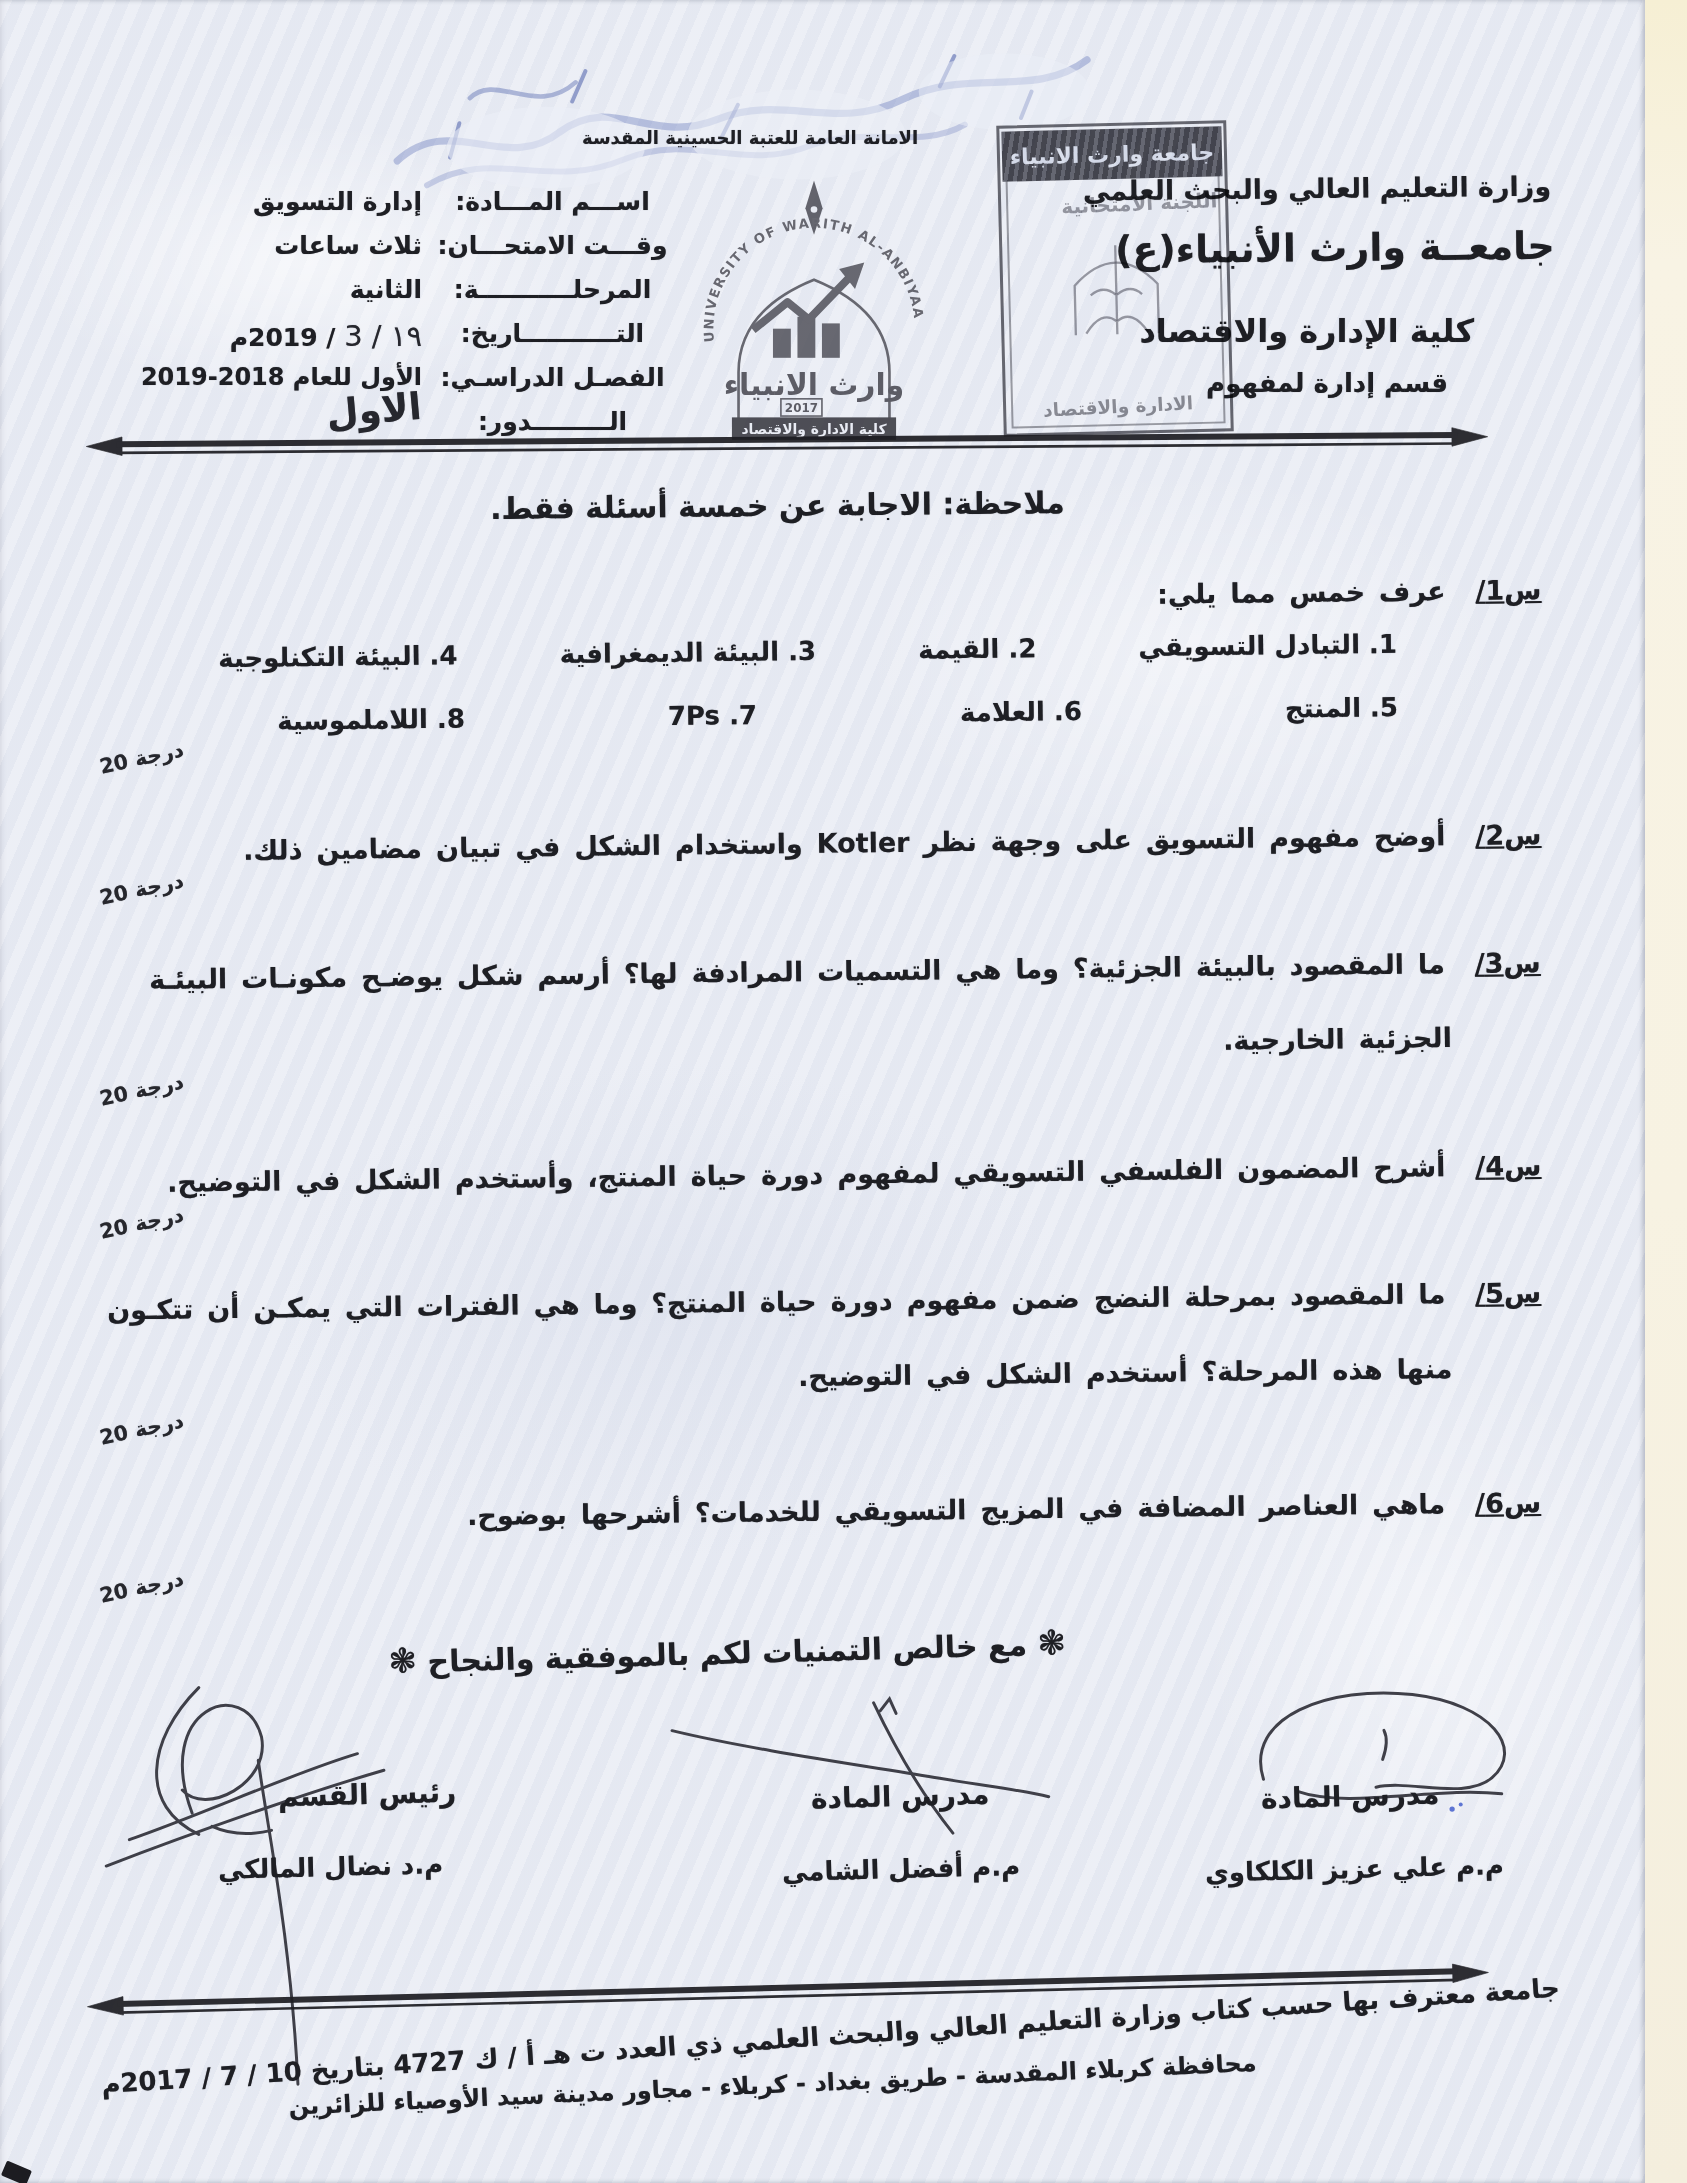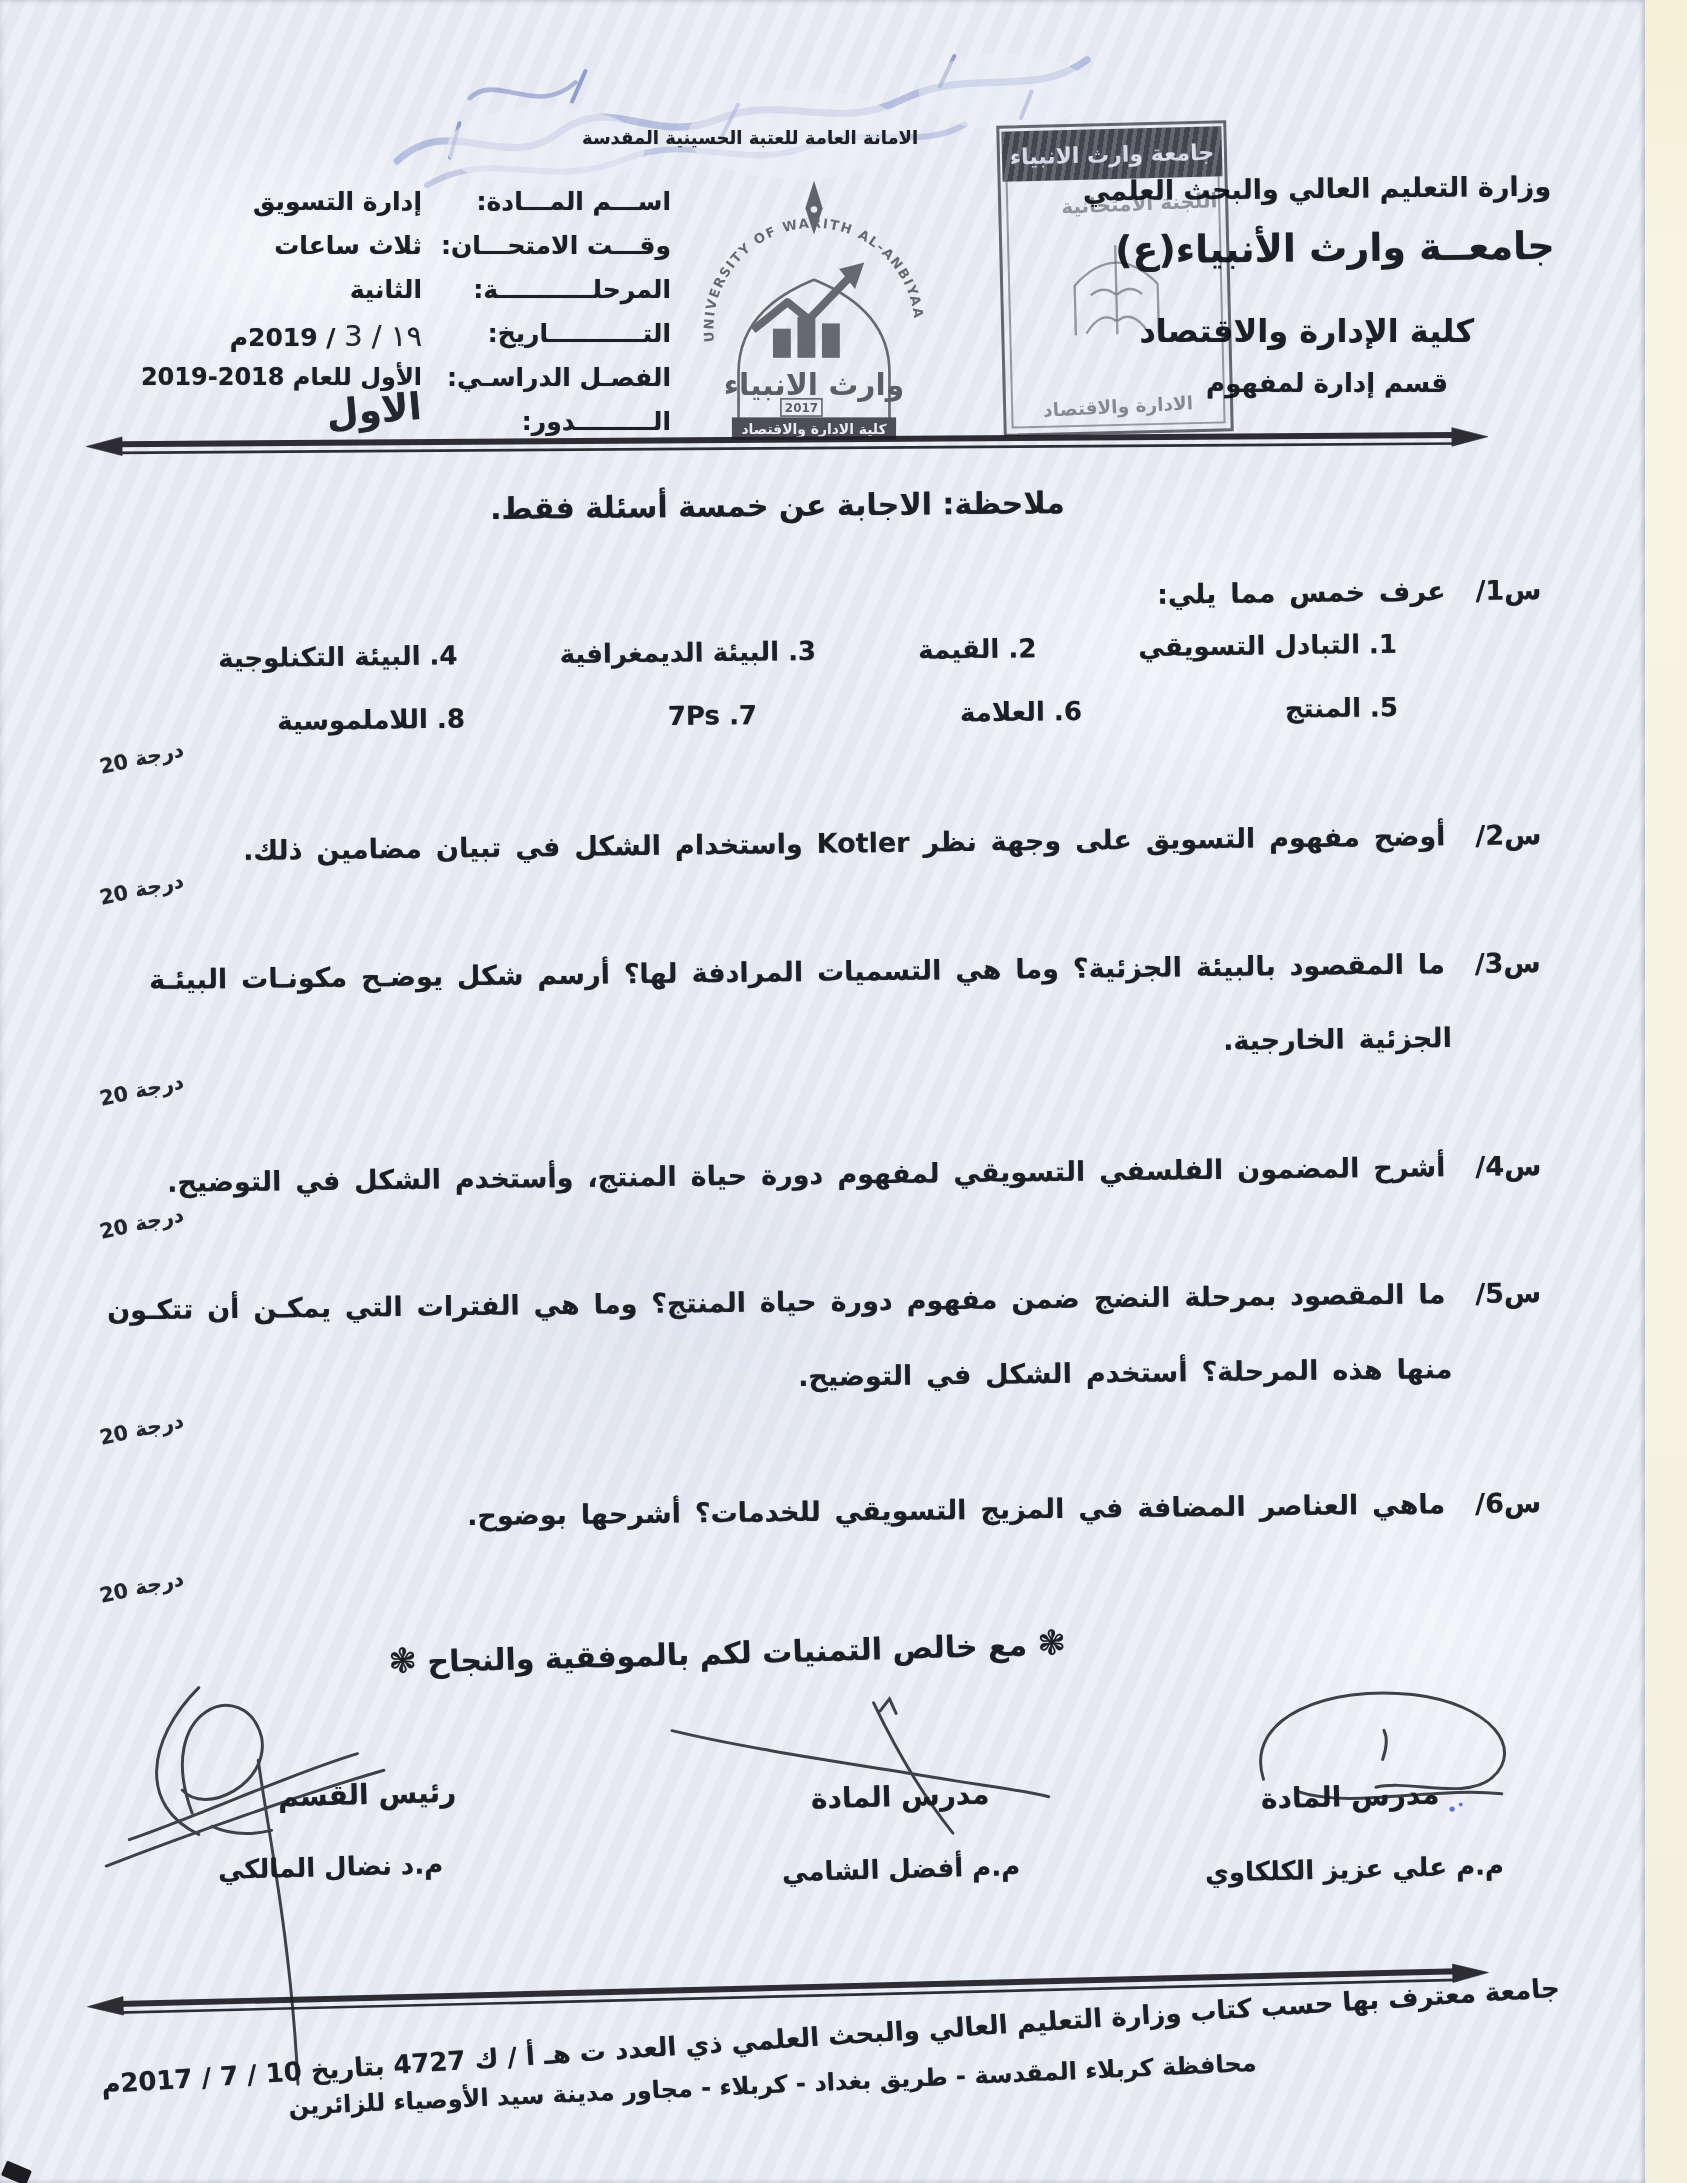--- a/index.html
+++ b/index.html
@@ -29,27 +29,27 @@
   }
   .corner-mark{
     position:absolute;left:2.6px;top:2165px;width:26.5px;height:16px;
     background:#1c1c21;transform:rotate(23deg);border-radius:2px;
   }
   .txt{position:absolute;color:#1e1f24;text-shadow:0 0 0.8px rgba(25,26,32,.55);white-space:nowrap;}
   .ar{direction:rtl;unicode-bidi:isolate;}
   .b{font-weight:bold;}
   .marks{direction:ltr;font-weight:bold;font-size:20.5px;transform:rotate(-12deg);color:#26272d;}
   .qline{font-size:27px;font-weight:bold;word-spacing:4.6px;transform:rotate(-0.7deg);transform-origin:right center;}
-  .q-label{margin-left:30px;}
+  .q-label{margin-left:30px;text-decoration:underline;}
   .sig-title{font-size:28px;font-weight:bold;}
   .sig-name{font-size:26px;font-weight:bold;}
   .hand{font-weight:400;color:#26272e;}
   svg{position:absolute;overflow:visible;}
   .examrow{display:flex;direction:rtl;gap:12px;height:44px;align-items:flex-start;}
-  .examrow .lab{width:237px;font-size:25px;font-weight:bold;}
+  .examrow .lab{width:237px;font-size:25px;font-weight:bold;text-align:center;}
   .examrow .val{font-size:25px;font-weight:bold;flex:1;text-align:right;}
   .stamp{
     position:absolute;left:1000px;top:123px;width:230px;height:311px;
     transform:rotate(-1.4deg);mix-blend-mode:multiply;opacity:.88;
   }
   .stamp .outer{position:absolute;inset:0;border:3.3px solid rgba(48,48,56,.8);}
   .stamp .inner{position:absolute;inset:8px;border:2px solid rgba(48,48,56,.5);}
   .stamp .band{
     position:absolute;left:5.3px;right:5.3px;top:6px;height:50px;background:#31313a;
     display:flex;align-items:center;justify-content:center;

